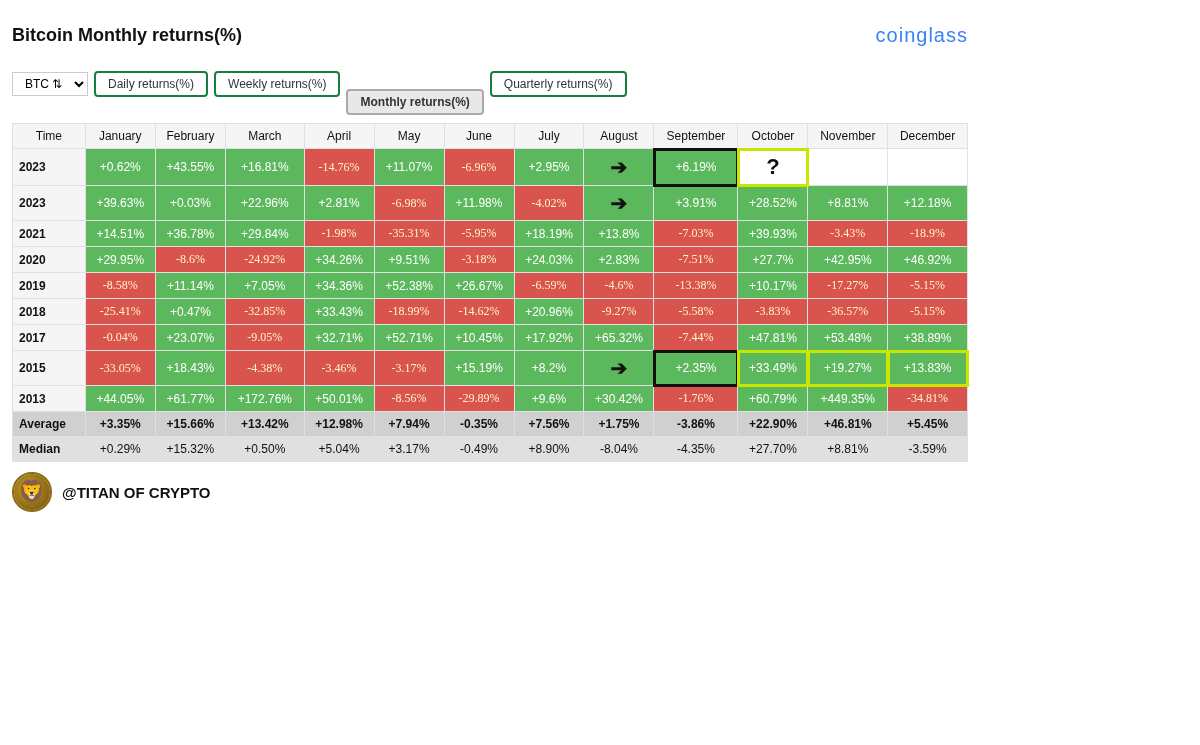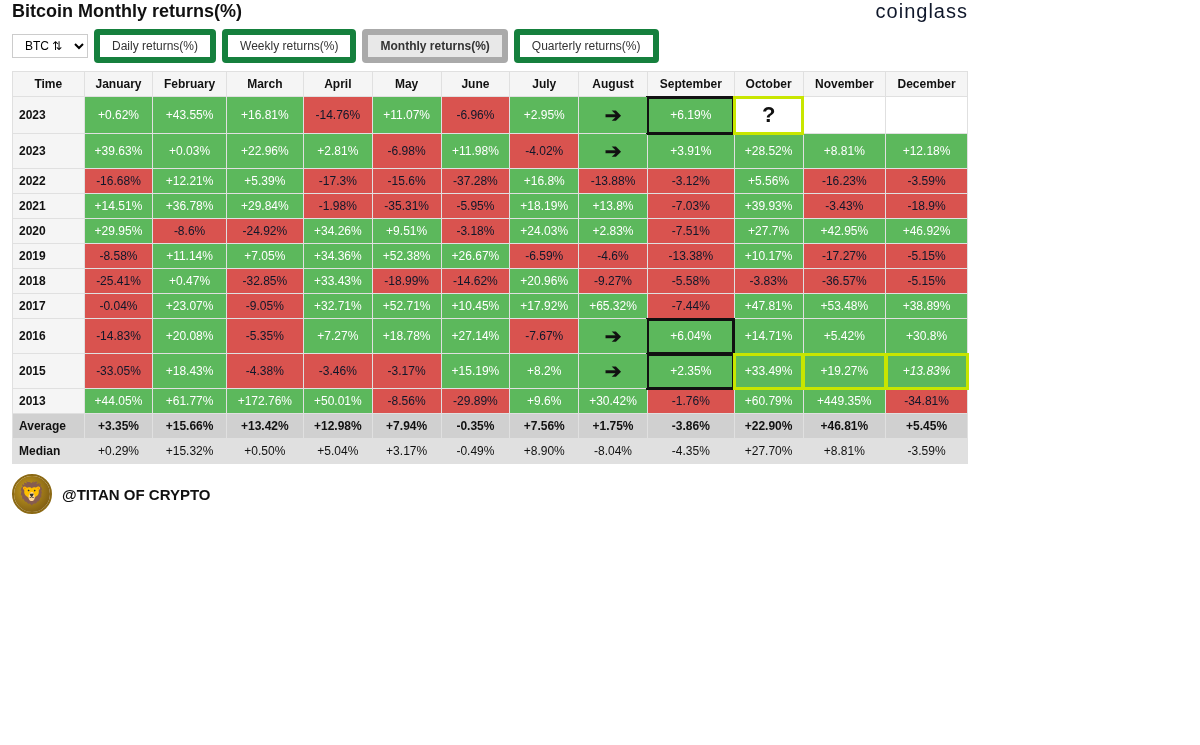--- a/index.html
+++ b/index.html
@@ -6,57 +6,58 @@
     body {
       font-family: -apple-system, BlinkMacSystemFont, 'Segoe UI', Arial, sans-serif;
       background: #fff;
       font-size: 12px;
       color: #111;
     }
     .page {
       width: 980px;
       min-height: 745px;
       position: relative;
-      padding: 0 12px;
+      padding: 24px 12px;
     }
     .header-row {
       display: flex;
       align-items: center;
       justify-content: space-between;
       margin-bottom: 6px;
     }
     .page-title {
       font-size: 18px;
       font-weight: 700;
     }
     .brand {
       font-size: 20px;
       font-weight: 300;
-      color: #0f172a;
+      color: #3b82f6;
       letter-spacing: 1px;
     }
     .controls-row {
       display: flex;
       align-items: center;
       gap: 6px;
       margin-bottom: 8px;
     }
     .btn {
       padding: 4px 12px;
       border-radius: 4px;
-      border: 6px solid #15803d;
+      border: 2px solid #15803d;
       background: #fff;
       font-size: 12px;
       cursor: pointer;
       color: #333;
     }
     .btn.active {
       background: #e8e8e8;
       border-color: #aaa;
       font-weight: 600;
+      margin-top: 36px;
     }
     .btc-select {
       padding: 3px 8px;
       border: 1px solid #ccc;
       border-radius: 0;
       font-size: 12px;
       cursor: pointer;
       background: #fff;
     }
     table {
@@ -65,31 +66,31 @@
       font-size: 12px;
     }
     th, td {
       text-align: center;
       padding: 5px 3px;
       border: 1px solid #e0e0e0;
       white-space: nowrap;
     }
     th {
       background: #f5f5f5;
-      font-weight: 700;
+      font-weight: 400;
       font-size: 12px;
     }
     td.year-col {
       background: #f5f5f5;
       font-weight: 600;
       text-align: left;
       padding-left: 6px;
     }
     td.green { background: #5cb85c; color: #fff; }
-    td.red { background: #d9534f; color: #0f172a; }
+    td.red { background: #d9534f; color: #fef9c3; font-family: Liberation Serif, serif; }
     td.avg-row { background: #d0d0d0; font-weight: 600; }
     td.median-row { background: #e0e0e0; }
     .question-cell {
       background: #fff !important;
       color: #111;
       font-size: 22px;
       font-weight: 900;
       outline: 3px solid #c8e600;
       outline-offset: -2px;
     }
@@ -194,35 +195,20 @@
           <td class="red">-6.98%</td>
           <td class="green">+11.98%</td>
           <td class="red">-4.02%</td>
           <td class="green" style="position: relative;"><span class="arrow-overlay" style="color: rgb(17, 17, 17);">➔</span></td>
           <td class="green">+3.91%</td>
           <td class="green">+28.52%</td>
           <td class="green">+8.81%</td>
           <td class="green">+12.18%</td>
         </tr>
         <tr>
-          <td class="year-col">2022</td>
-          <td class="red">-16.68%</td>
-          <td class="green">+12.21%</td>
-          <td class="green">+5.39%</td>
-          <td class="red">-17.3%</td>
-          <td class="red">-15.6%</td>
-          <td class="red">-37.28%</td>
-          <td class="green">+16.8%</td>
-          <td class="red">-13.88%</td>
-          <td class="red">-3.12%</td>
-          <td class="green">+5.56%</td>
-          <td class="red">-16.23%</td>
-          <td class="red">-3.59%</td>
-        </tr>
-        <tr>
           <td class="year-col">2021</td>
           <td class="green">+14.51%</td>
           <td class="green">+36.78%</td>
           <td class="green">+29.84%</td>
           <td class="red">-1.98%</td>
           <td class="red">-35.31%</td>
           <td class="red">-5.95%</td>
           <td class="green">+18.19%</td>
           <td class="green">+13.8%</td>
           <td class="red">-7.03%</td>
@@ -284,48 +270,33 @@
           <td class="green">+52.71%</td>
           <td class="green">+10.45%</td>
           <td class="green">+17.92%</td>
           <td class="green">+65.32%</td>
           <td class="red">-7.44%</td>
           <td class="green">+47.81%</td>
           <td class="green">+53.48%</td>
           <td class="green">+38.89%</td>
         </tr>
         <tr>
-          <td class="year-col">2016</td>
-          <td class="red">-14.83%</td>
-          <td class="green">+20.08%</td>
-          <td class="red">-5.35%</td>
-          <td class="green">+7.27%</td>
-          <td class="green">+18.78%</td>
-          <td class="green">+27.14%</td>
-          <td class="red">-7.67%</td>
-          <td class="green" style="position: relative;"><span class="arrow-overlay" style="color: rgb(17, 17, 17);">➔</span></td>
-          <td class="green" style="outline: rgb(17, 17, 17) solid 3px; outline-offset: -2px;">+6.04%</td>
-          <td class="green">+14.71%</td>
-          <td class="green">+5.42%</td>
-          <td class="green">+30.8%</td>
-        </tr>
-        <tr>
           <td class="year-col">2015</td>
           <td class="red">-33.05%</td>
           <td class="green">+18.43%</td>
           <td class="red">-4.38%</td>
           <td class="red">-3.46%</td>
           <td class="red">-3.17%</td>
           <td class="green">+15.19%</td>
           <td class="green">+8.2%</td>
           <td class="green" style="position: relative;"><span class="arrow-overlay" style="color: rgb(17, 17, 17);">➔</span></td>
           <td class="green" style="outline: rgb(17, 17, 17) solid 3px; outline-offset: -2px;">+2.35%</td>
           <td class="green" style="outline: rgb(200, 230, 0) solid 3px; outline-offset: -2px;">+33.49%</td>
           <td class="green" style="outline: rgb(200, 230, 0) solid 3px; outline-offset: -2px;">+19.27%</td>
-          <td class="green" style="outline: rgb(200, 230, 0) solid 3px; outline-offset: -2px; font-style: italic;">+13.83%</td>
+          <td class="green" style="outline: rgb(200, 230, 0) solid 3px; outline-offset: -2px;">+13.83%</td>
         </tr>
         <tr>
           <td class="year-col">2013</td>
           <td class="green">+44.05%</td>
           <td class="green">+61.77%</td>
           <td class="green">+172.76%</td>
           <td class="green">+50.01%</td>
           <td class="red">-8.56%</td>
           <td class="red">-29.89%</td>
           <td class="green">+9.6%</td>

